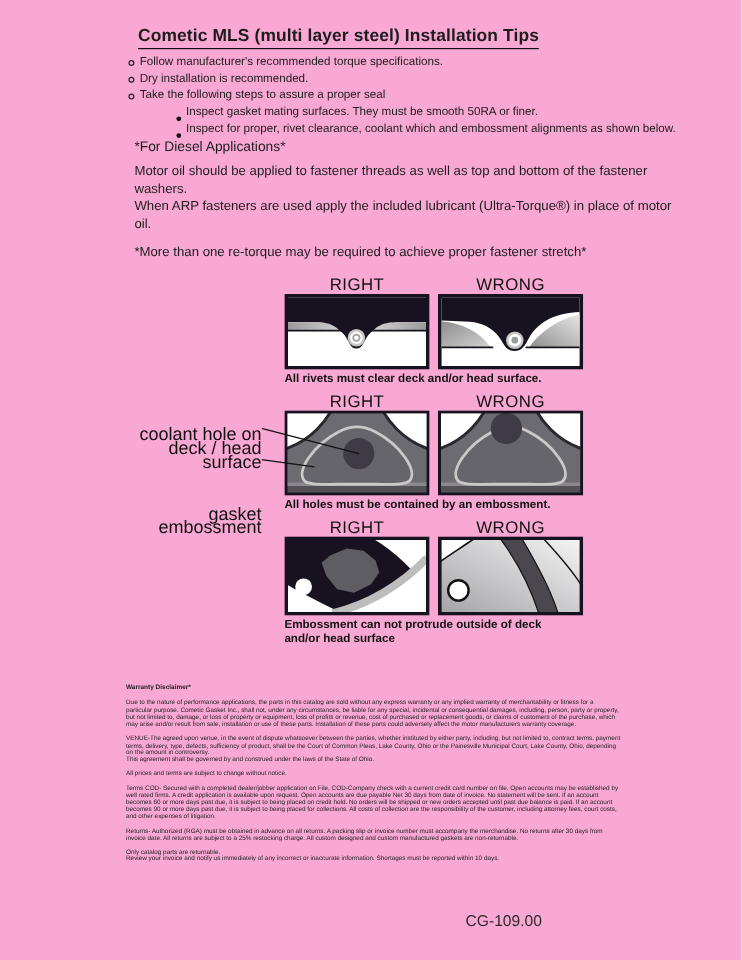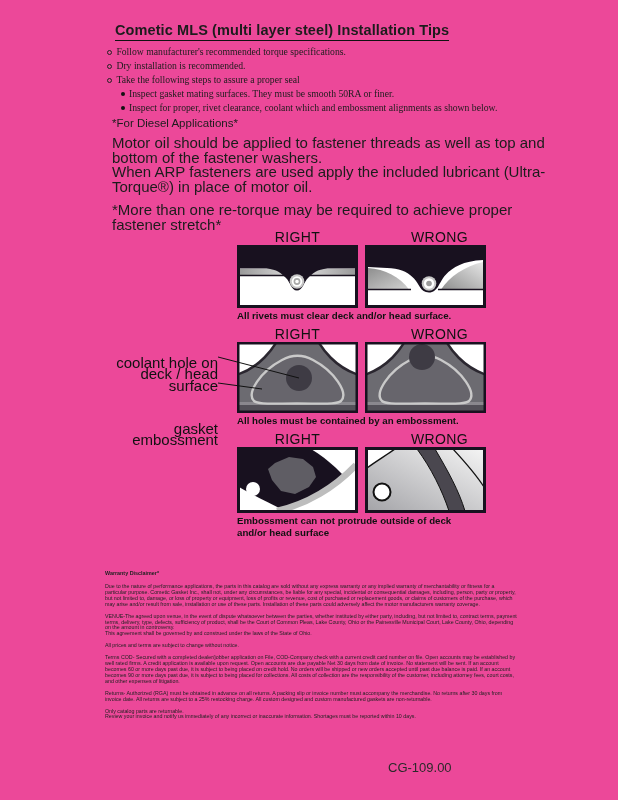--- a/index.html
+++ b/index.html
@@ -1,40 +1,40 @@
 <!DOCTYPE html>
 <html><head>
 <meta charset="utf-8">
 <style>
   html,body{margin:0;padding:0;background:#ffffff;}
   .page{
-    position:relative; width:618px; height:800px; background:#ec4899;
+    position:relative; width:618px; height:800px; background:#f9a8d4;
     font-family:"Liberation Sans", sans-serif; color:#1c1c1c; overflow:hidden;
   }
   
   .title{
     position:absolute; left:115px; top:22px;
     font-size:14.5px; font-weight:bold; letter-spacing:0.1px;
     border-bottom:1.6px solid #111; padding-bottom:2px; white-space:nowrap;
   }
   
   .bullets{position:absolute; left:107px; top:45px; width:460px; font-size:9.7px; line-height:14px;}
-  .b-row{display:flex; align-items:flex-start; white-space:nowrap;font-family:Liberation Serif, serif;}
-  .b-row.sub{margin-left:14px;}
+  .b-row{display:flex; align-items:flex-start; white-space:nowrap;}
+  .b-row.sub{margin-left:40px;align-items:flex-end;}
   .marker{flex:0 0 auto; margin-top:4.5px; margin-right:4px; width:4px; height:4px; border-radius:50%;}
   .marker.open{border:1px solid #222; width:3.4px; height:3.4px;}
   .marker.filled{background:#111;}
   
   .diesel{position:absolute; left:112px; top:117px; width:452px;}
   .diesel h2{margin:0 0 7px 0; font-size:11.5px; font-weight:normal;}
-  .diesel p{margin:0 0 9px 0; font-size:15px; line-height:14.6px; white-space:pre-line;}
+  .diesel p{margin:0 0 9px 0; font-size:11px; line-height:14.6px; white-space:pre-line;}
   
   .diagrams{position:absolute; left:237px; top:229px; width:252px;}
   .pair{margin-bottom:4px;}
-  .lblrow{display:flex; gap:21px; height:16px;}
+  .lblrow{display:flex; gap:7px; height:16px;}
   .lblrow span{flex:0 0 121px; text-align:center; font-size:14px; letter-spacing:0.4px; color:#111;}
   .boxrow{display:flex; gap:7px;}
   .boxrow svg{display:block;}
   .caption{margin-top:2px; font-size:9.7px; line-height:12px; color:#111; white-space:pre-line;font-weight:bold;}
   
   .side-labels{position:absolute; left:112px; top:345px; width:106px; text-align:right;
     font-size:15px; line-height:11.5px; color:#111; white-space:pre-line;}
   .side-labels .lab2{margin-top:20px;}
   .leaders{position:absolute; left:218px; top:350px;}
   

